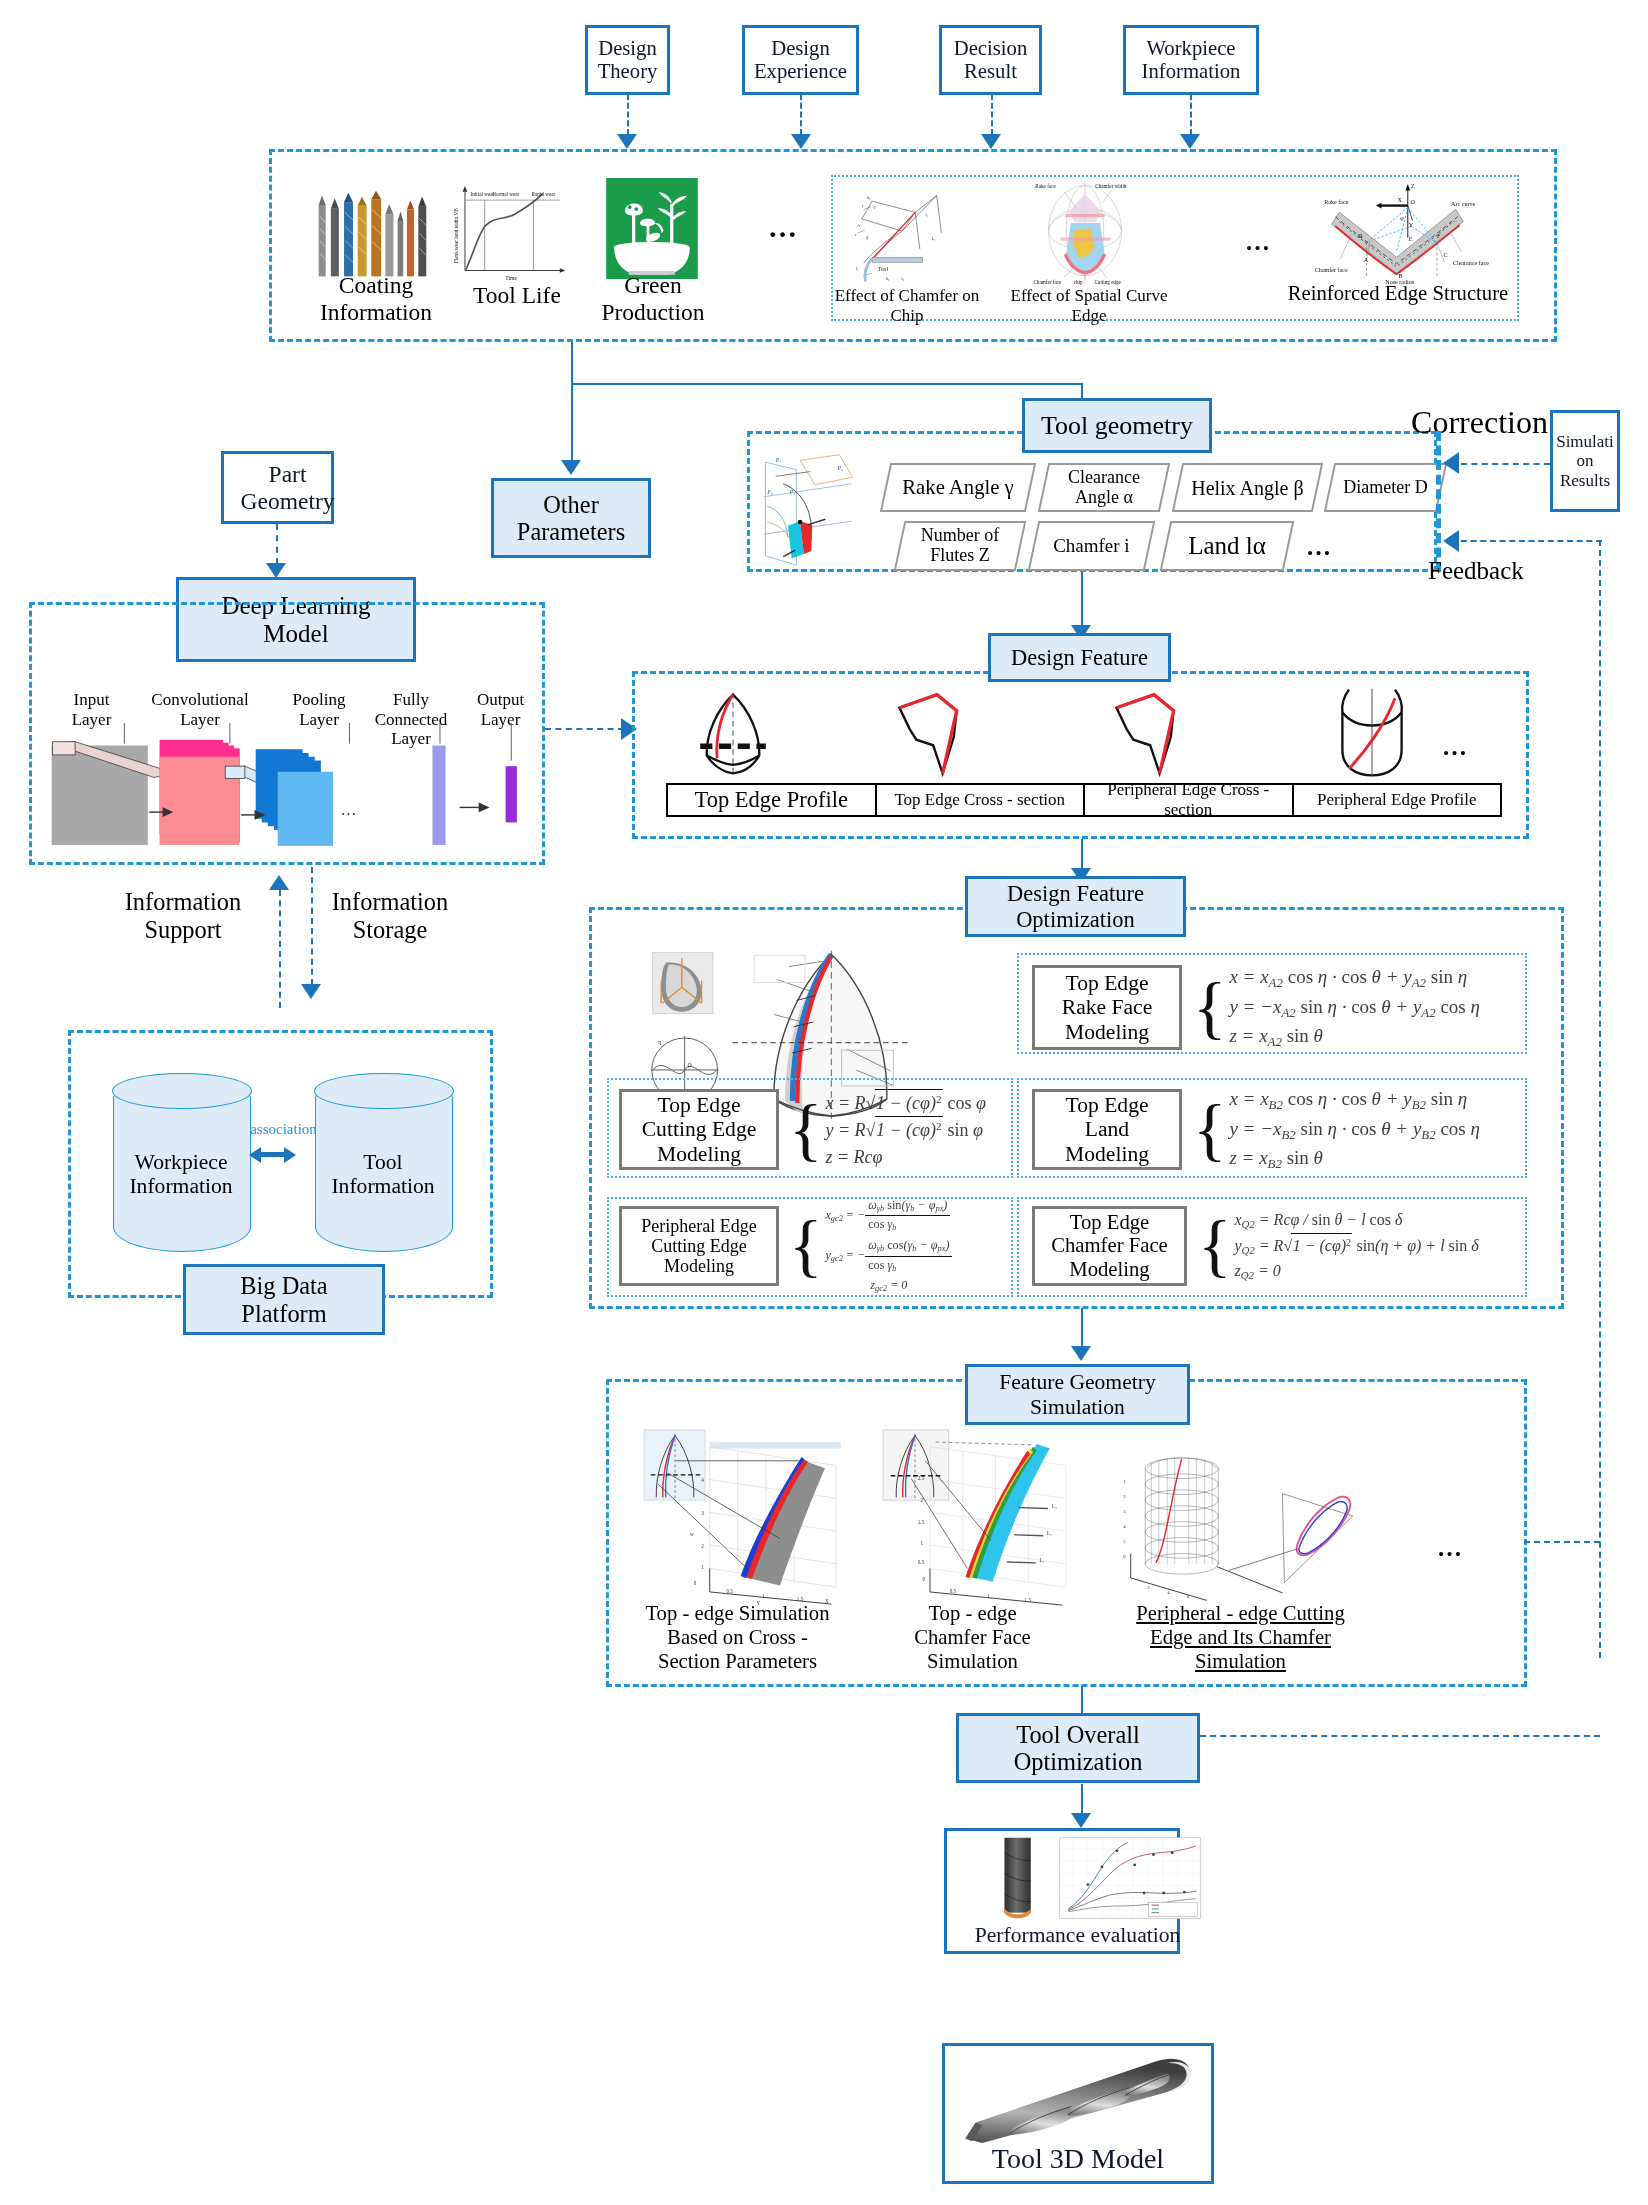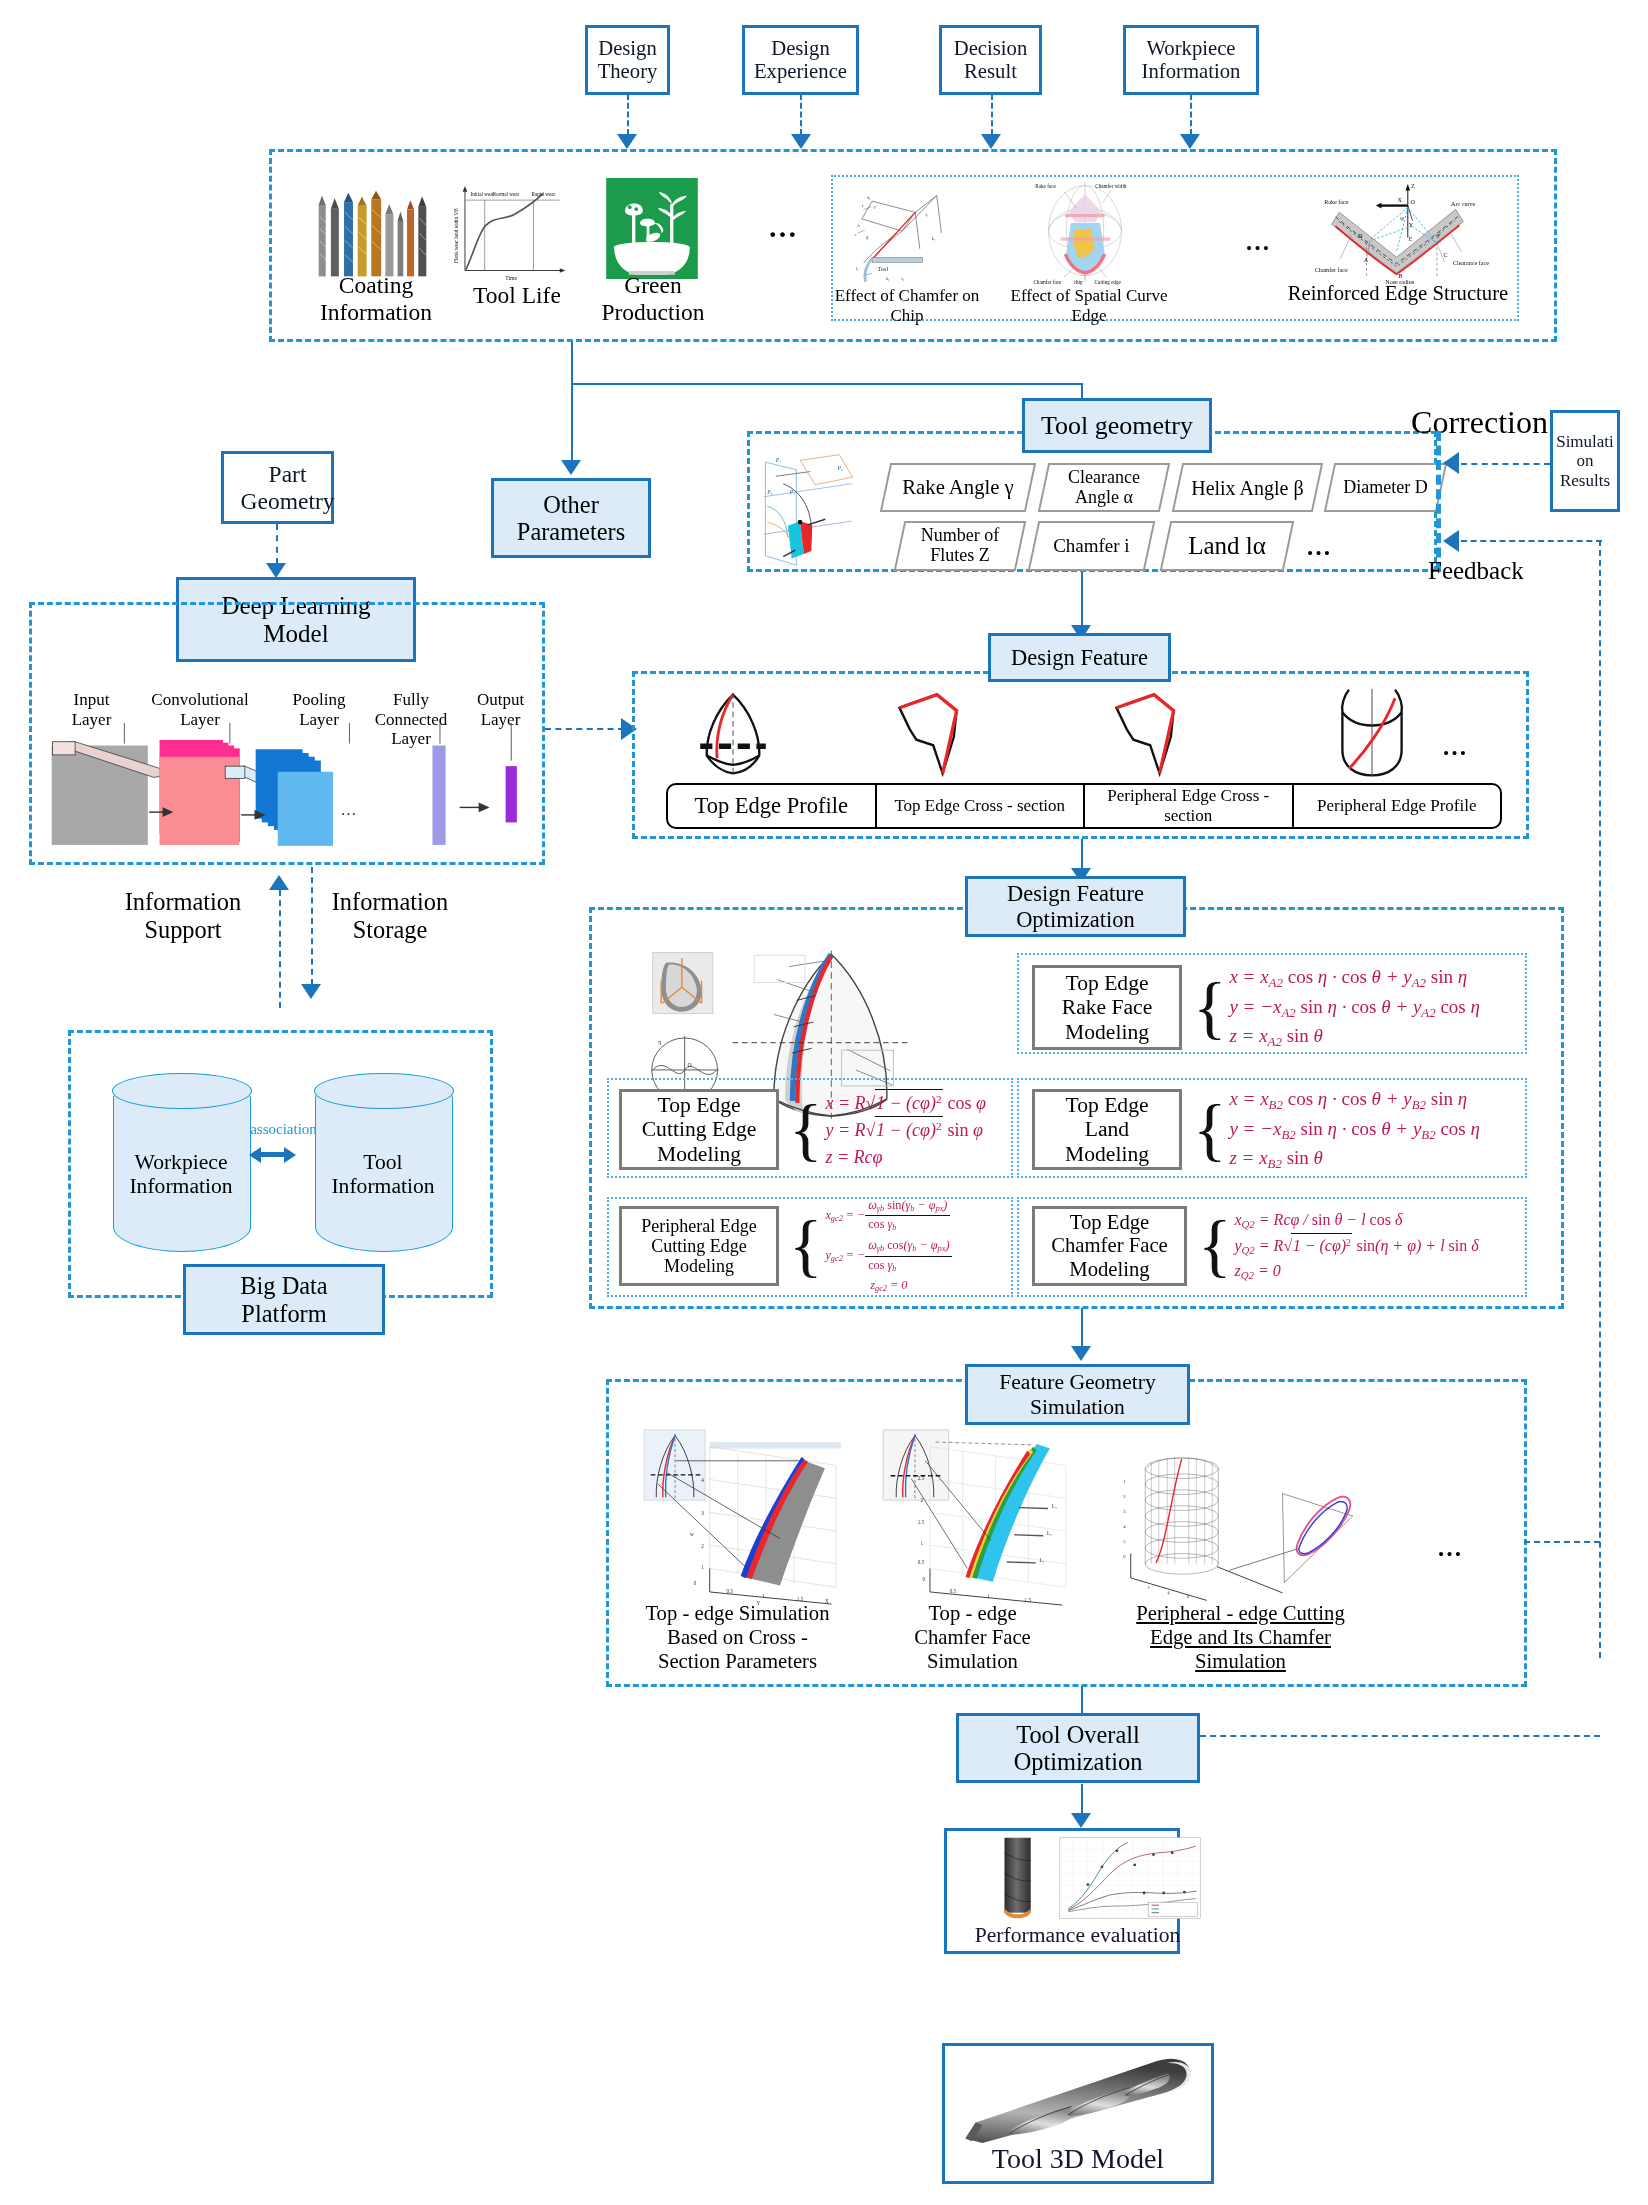--- a/index.html
+++ b/index.html
@@ -49,21 +49,21 @@
   .cyl-top{position:absolute;left:-1.9px;right:-1.9px;top:-1.9px;height:34px;border:1.9px solid #1C9BD8;border-radius:50%;background:#DCEBF7;}
 
   
   .dtable{border:2.8px solid #000;background:#fff;display:flex;}
   .dtable > div{border-right:2.3px solid #000;display:flex;align-items:center;justify-content:center;text-align:center;line-height:1.15;}
   .dtable > div:last-child{border-right:none;}
 
   
   .frow{display:flex;align-items:center;}
   .brace{font-size:70px;line-height:.85;font-family:"Liberation Serif",serif;color:#111;margin-right:2.8px;}
-  .feq{font-family:"Liberation Serif",serif;font-style:italic;color:#be185d;line-height:1.45;}
+  .feq{font-family:"Liberation Serif",serif;font-style:italic;color:#404040;line-height:1.45;}
   .feq i{font-style:italic;}
   .feq .up{font-style:normal;}
   .sub{font-size:.68em;vertical-align:-0.28em;font-style:italic;}
   .sup{font-size:.62em;vertical-align:.55em;font-style:normal;}
   .sqrt{display:inline-block;border-top:1.4px solid #111;padding:0 1.4px;margin-left:-0.9px;}
   .frac{display:inline-block;vertical-align:middle;}
   .frac .num{border-bottom:1.9px solid #111;padding:0 2.8px;display:block;}
   .frac .den{padding:0 2.8px;display:block;}
 
   
@@ -547,21 +547,21 @@
       <path d="M36 8 C24 22 20 42 22 56 M134 8 C146 22 150 42 148 56" fill="none" stroke="#111" stroke-width="5"></path>
       <path d="M22 56 C34 72 56 84 85 84 C114 84 136 72 148 56" fill="none" stroke="#111" stroke-width="5"></path>
       <path d="M22 56 L22 136 M148 56 L148 136" fill="none" stroke="#111" stroke-width="5"></path>
       <path d="M22 136 C22 172 50 190 85 190 C120 190 148 172 148 136" fill="none" stroke="#111" stroke-width="5"></path>
       <line x1="85" y1="6" x2="85" y2="192" stroke="#444" stroke-width="2"></line>
       <path d="M36 176 C70 140 112 84 134 26" fill="none" stroke="#E8262C" stroke-width="6"></path>
     </svg>
   </div>
   <div class="abs ell" style="left:1442px;top:733px;font-size:25px;">…</div>
 
-  <div class="abs dtable" style="left:666px;top:783px;width:836px;height:46px;border-radius:10px;">
+  <div class="abs dtable" style="left:666px;top:783px;width:836px;height:34px;">
     <div style="width:209px;font-size:22.5px;">
       <span>Top Edge Profile</span>
     </div>
     <div style="width:209px;font-size:17px;">
       <span>Top Edge Cross - section</span>
     </div>
     <div style="width:209px;font-size:17px;">
       <span>Peripheral Edge Cross - section</span>
     </div>
     <div style="width:209px;font-size:17px;">

